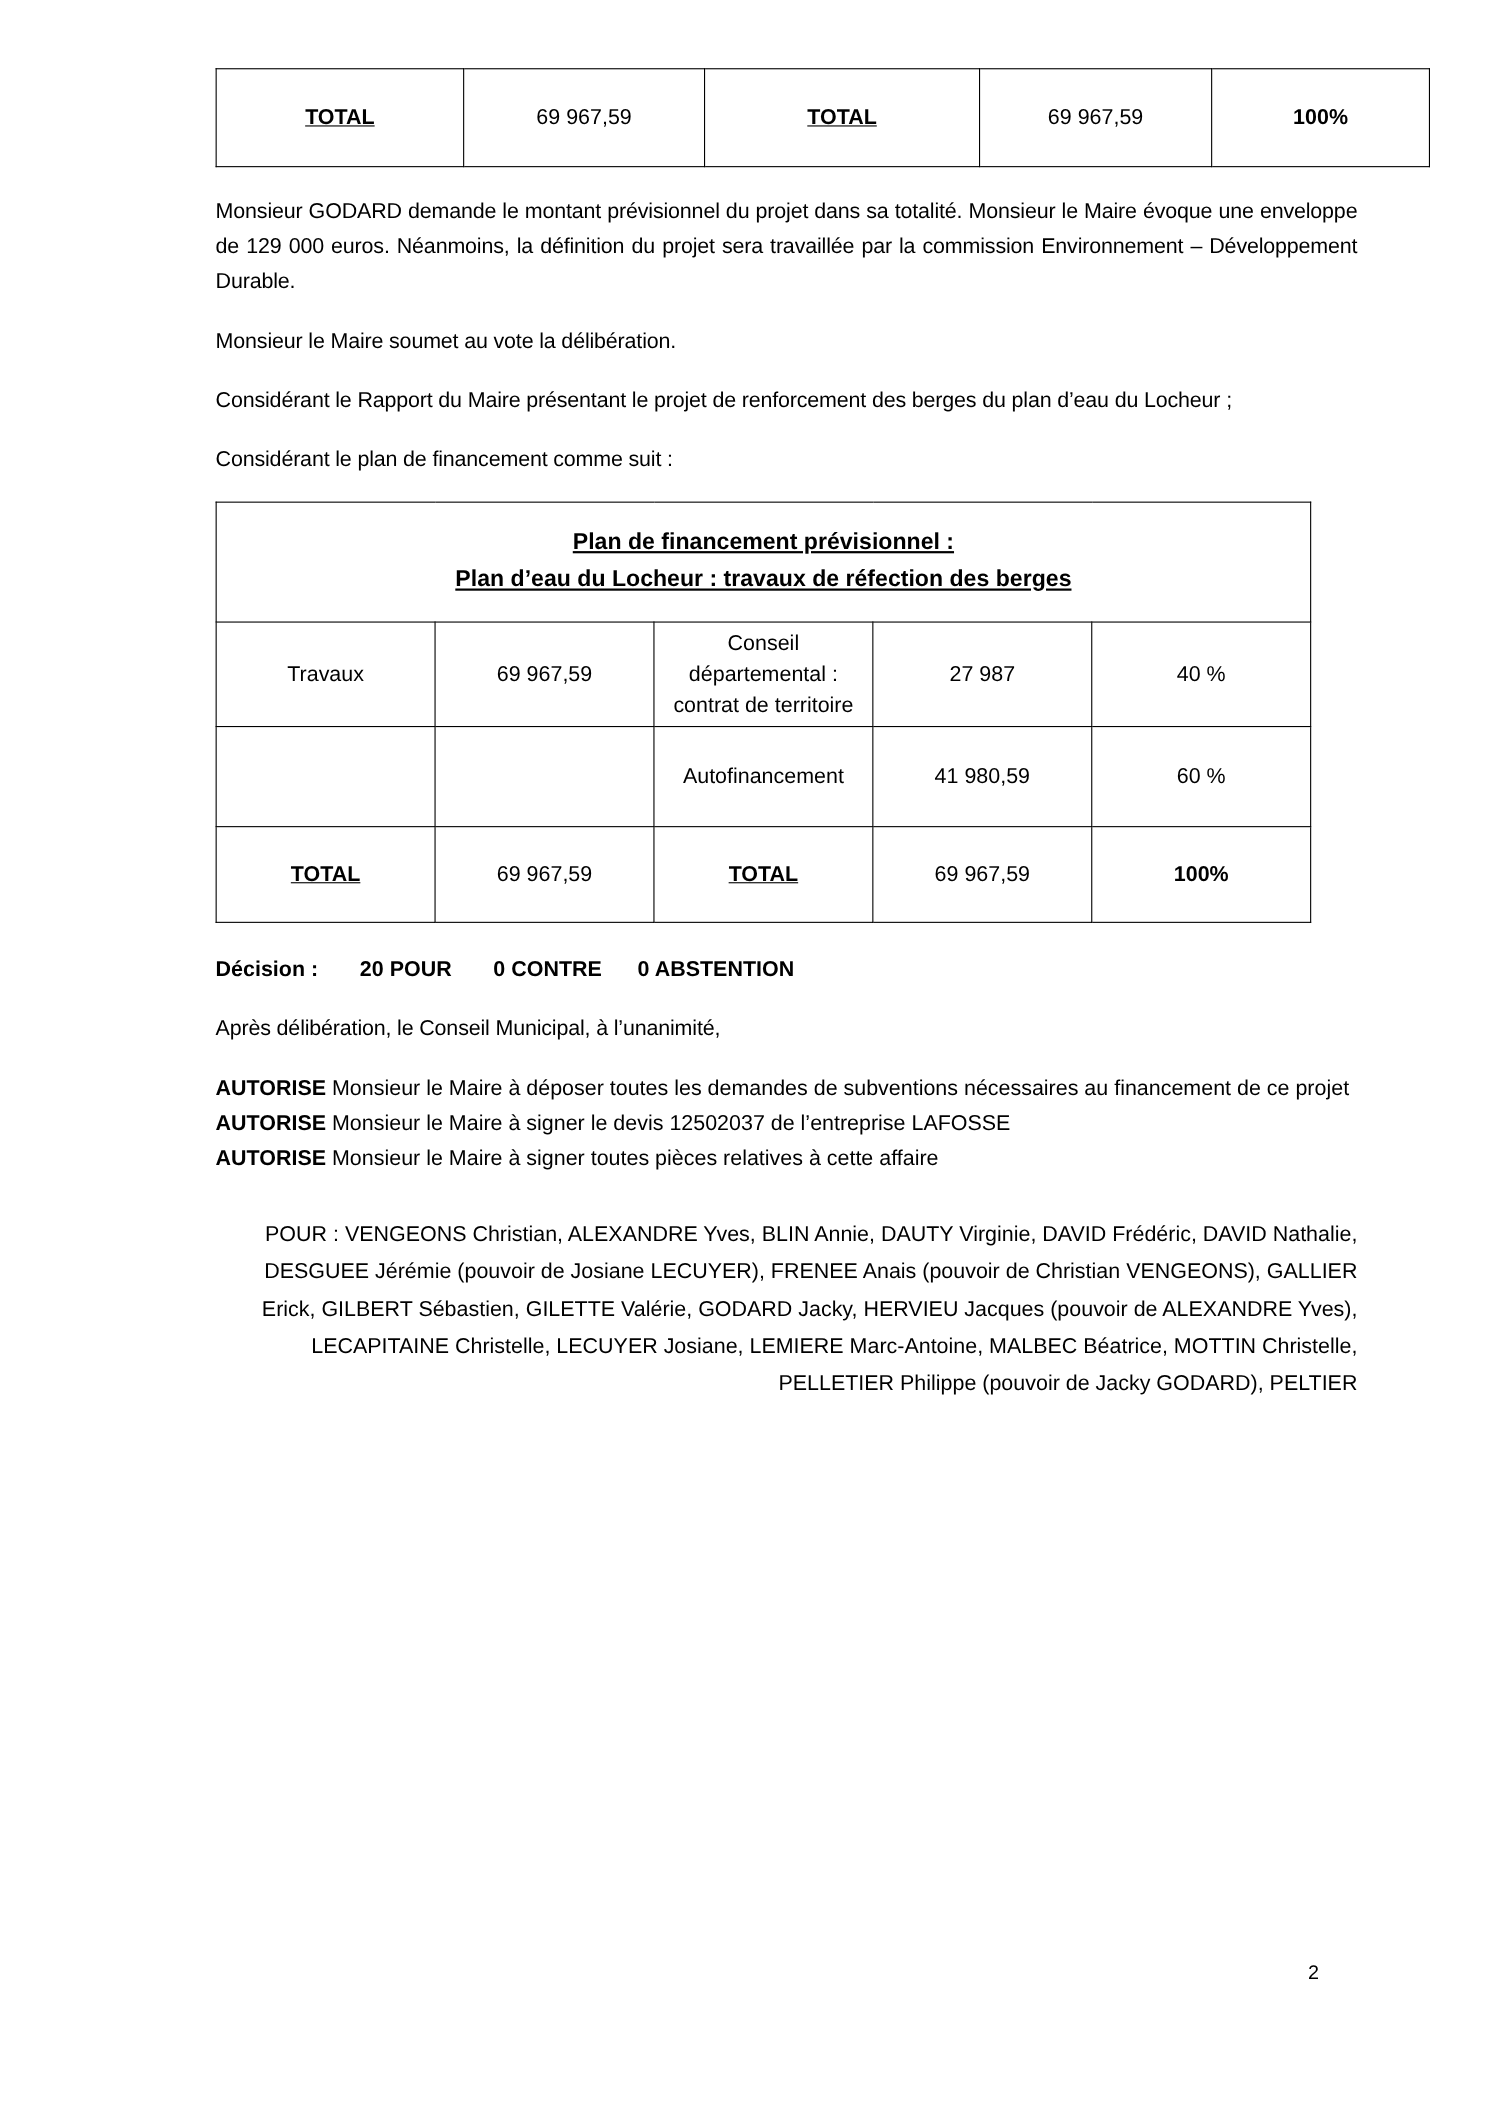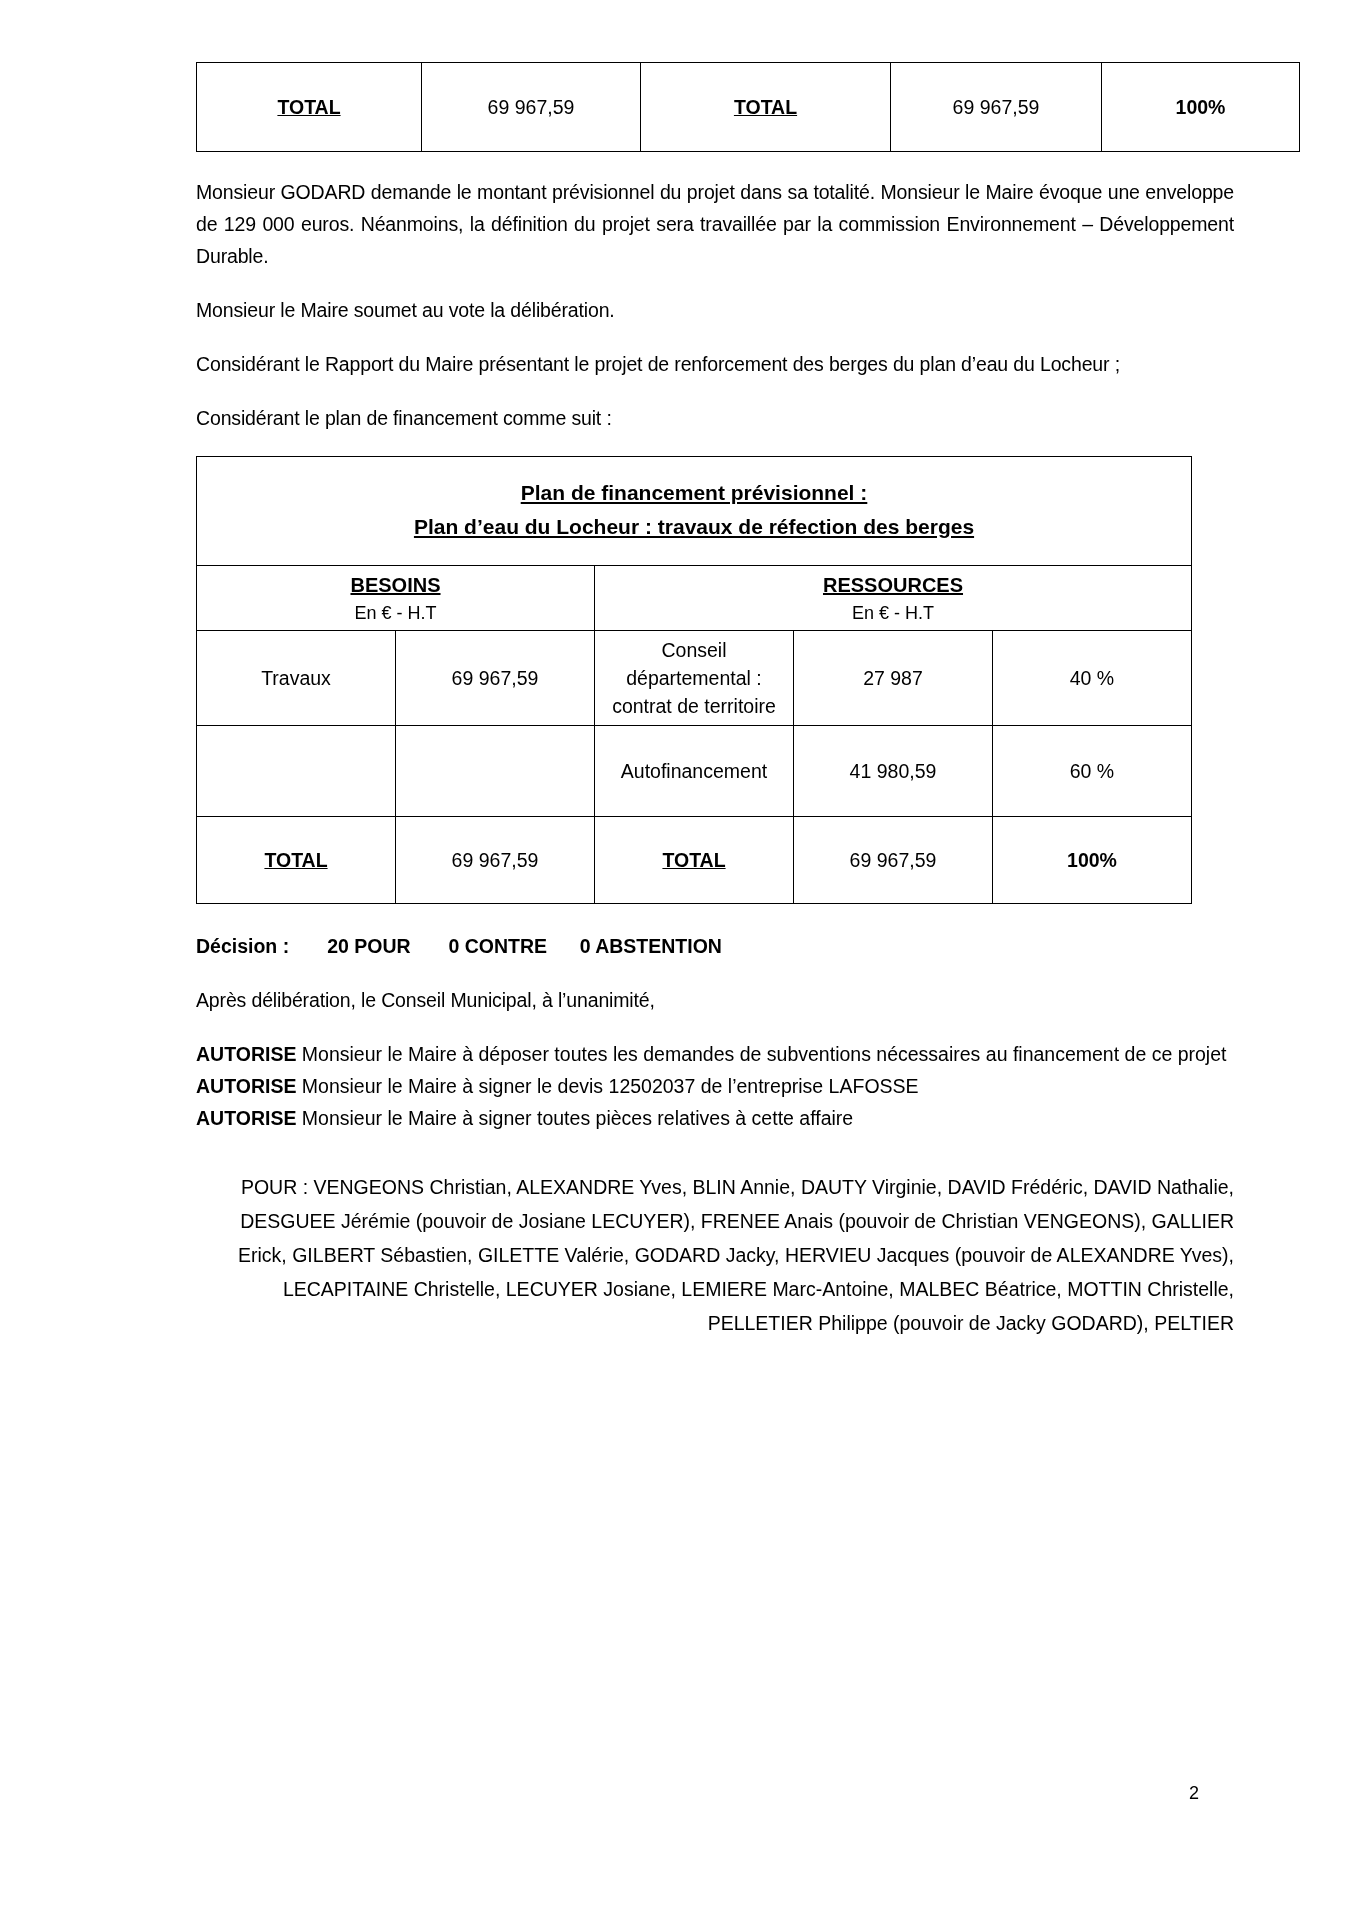--- a/index.html
+++ b/index.html
@@ -176,30 +176,20 @@
     <p class="body-text nojust">Considérant le plan de financement comme suit :</p>
 
     <table class="fin">
       <tbody>
         <tr>
           <td class="title-cell" colspan="5">
             <span class="title-line">Plan de financement prévisionnel :</span>
             <span class="title-line">Plan d’eau du Locheur :  travaux de réfection des berges</span>
           </td>
         </tr>
-        <tr>
-          <td colspan="2">
-            <span class="hdr-main">BESOINS</span>
-            <span class="hdr-sub">En € - H.T</span>
-          </td>
-          <td colspan="3">
-            <span class="hdr-main">RESSOURCES</span>
-            <span class="hdr-sub">En € - H.T</span>
-          </td>
-        </tr>
         <tr class="row-tall">
           <td class="col-a">Travaux</td>
           <td class="col-b">69 967,59</td>
           <td class="col-c">Conseil départemental : contrat de territoire</td>
           <td class="col-d">27 987</td>
           <td class="col-e">40 %</td>
         </tr>
         <tr class="row-med">
           <td class="col-a"></td>
           <td class="col-b"></td>

